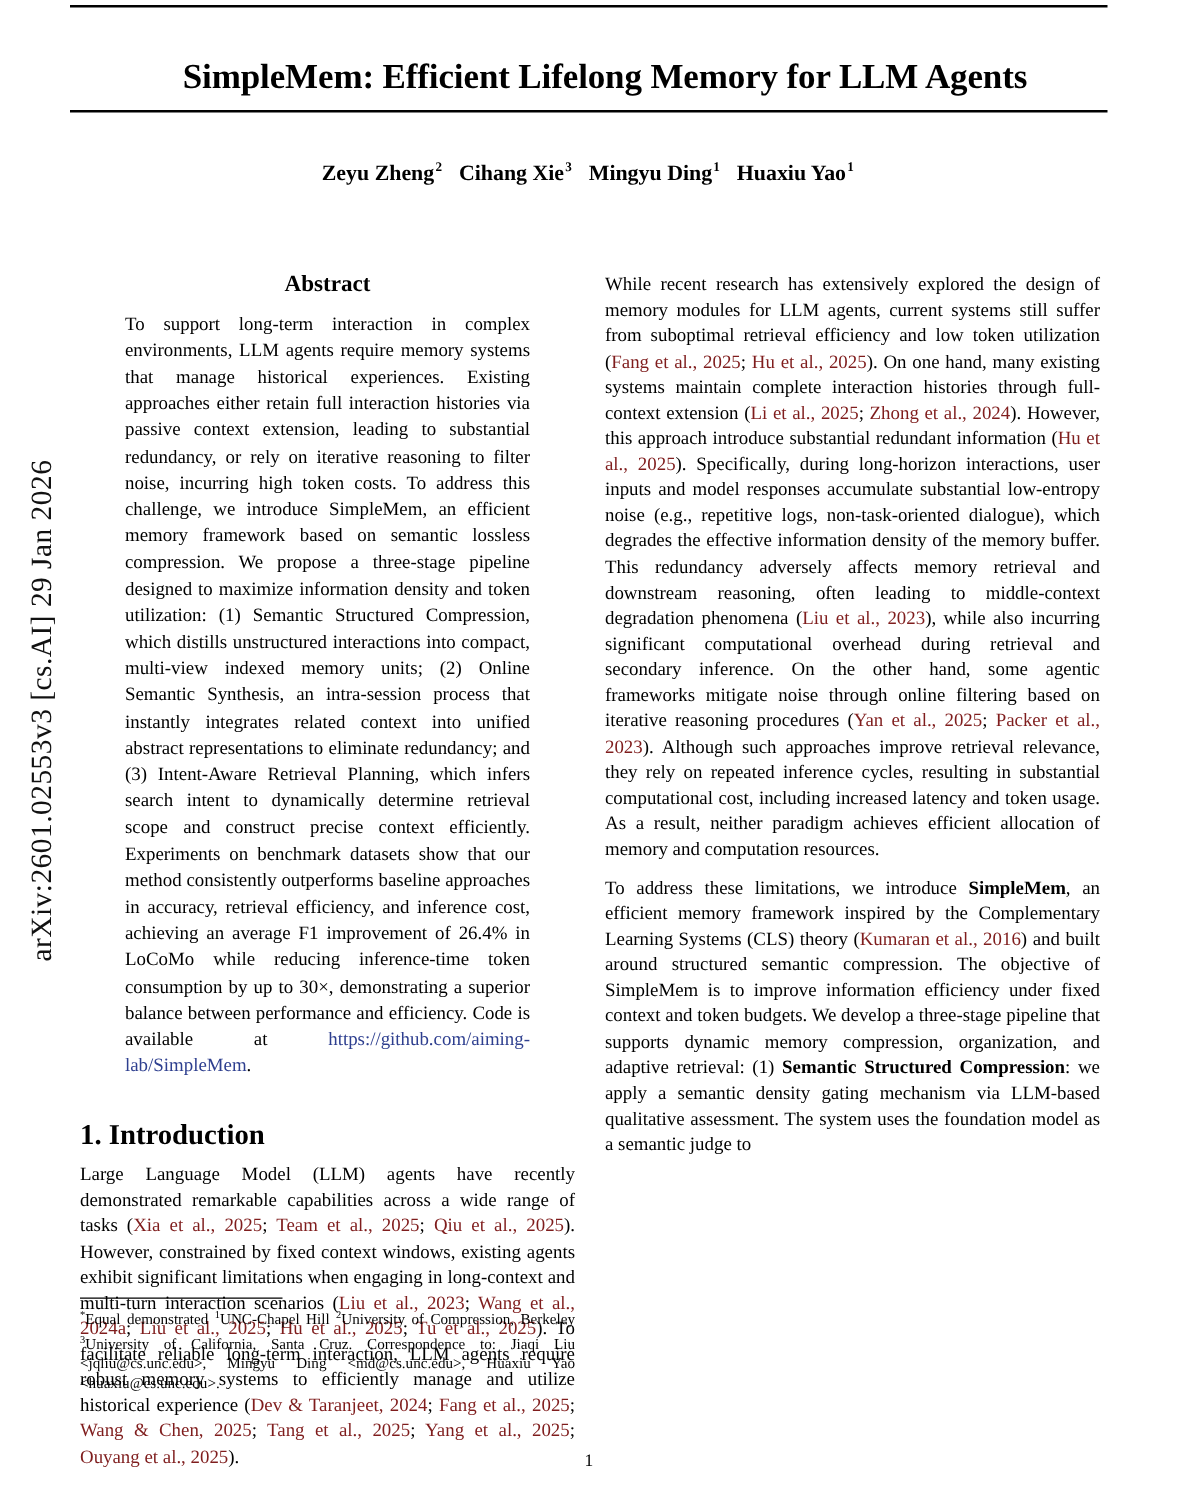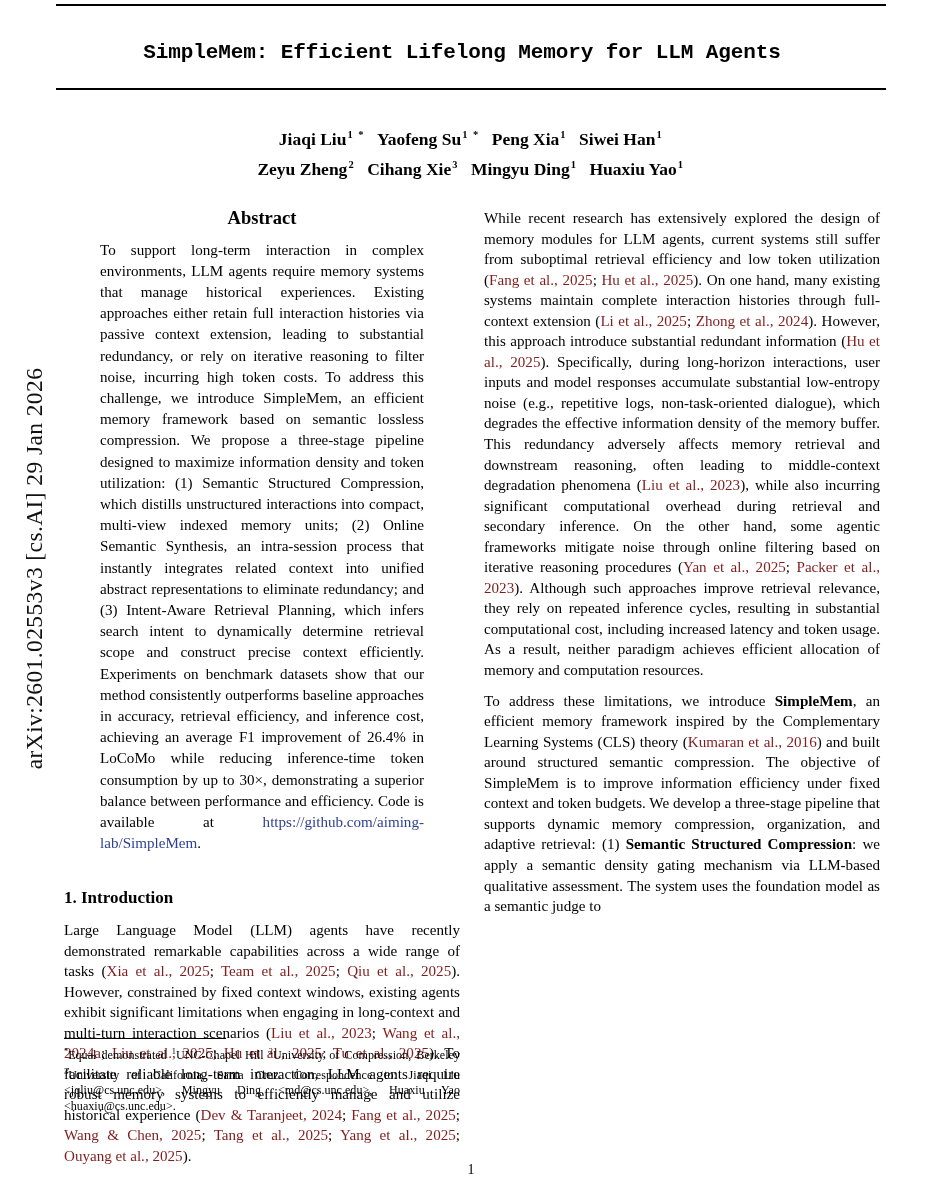--- a/index.html
+++ b/index.html
@@ -47,27 +47,26 @@
     background: #000;
   }
   .rule-under-title {
     position: absolute;
     left: 56px; top: 88px;
     width: 830px; height: 2px;
     background: #000;
   }
   .paper-title {
     position: absolute;
-    left: 47px; top: 27px;
+    left: 69px; top: 27px;
     width: 830px;
     text-align: center;
-    font-size: 21px;
+    font-size: 28px;
     font-weight: bold;
     letter-spacing: -0.1px;
-    font-family: Liberation Mono, monospace;
   }
 
   
   .authors {
     position: absolute;
     left: 56px; top: 122px;
     width: 830px;
     text-align: center;
     font-size: 17.5px;
     font-weight: bold;
@@ -78,21 +77,21 @@
     font-weight: bold;
     vertical-align: super;
     margin-left: 1px;
     letter-spacing: 1.5px;
   }
   .auth { white-space: nowrap; margin: 0 6px; }
 
   
   .col {
     position: absolute;
-    top: 208px;
+    top: 218px;
     width: 396px;
     font-size: 15.1px;
     line-height: 20.55px;
     text-align: justify;
     text-justify: inter-word;
     hyphens: manual;
   }
   .col-left  { left: 64px; }
   .col-right { left: 484px; }
 
@@ -104,21 +103,21 @@
   }
   .abstract-body {
     margin: 0;
     padding: 0 36px 0 36px;
     text-align: justify;
     font-size: 15.1px;
     line-height: 21.2px;
   }
 
   .section-head {
-    font-size: 17px;
+    font-size: 23px;
     font-weight: bold;
     margin: 34px 0 11px 0;
     text-align: left;
   }
   p.para {
     margin: 0 0 10px 0;
     text-align: justify;
   }
   p.para.tight { margin-bottom: 0; }
 
@@ -173,23 +172,20 @@
 <div class="page">
 
   <div class="arxiv-stamp">arXiv:2601.02553v3  [cs.AI]  29 Jan 2026</div>
 
   <div class="rule-top"></div>
   <h1 class="paper-title">SimpleMem: Efficient Lifelong Memory for LLM Agents</h1>
   <div class="rule-under-title"></div>
 
   <div class="authors">
     <div>
-      <span class="auth"><span>Jiaqi Liu</span><sup>1 *</sup></span><span class="auth"><span>Yaofeng Su</span><sup>1 *</sup></span><span class="auth"><span>Peng Xia</span><sup>1</sup></span><span class="auth"><span>Siwei Han</span><sup>1</sup></span>
-    </div>
-    <div>
       <span class="auth"><span>Zeyu Zheng</span><sup>2</sup></span><span class="auth"><span>Cihang Xie</span><sup>3</sup></span><span class="auth"><span>Mingyu Ding</span><sup>1</sup></span><span class="auth"><span>Huaxiu Yao</span><sup>1</sup></span>
     </div>
   </div>
 
   <div class="col col-left">
     <div class="abstract-head">Abstract</div>
     <div class="abstract-body"><span>To support long-term interaction in complex environments, LLM agents require memory systems that manage historical experiences. Existing approaches either retain full interaction histories via passive context extension, leading to substantial redundancy, or rely on iterative reasoning to filter noise, incurring high token costs. To address this challenge, we introduce SimpleMem, an efficient memory framework based on semantic lossless compression. We propose a three-stage pipeline designed to maximize information density and token utilization: (1) Semantic Structured Compression, which distills unstructured interactions into compact, multi-view indexed memory units; (2) Online Semantic Synthesis, an intra-session process that instantly integrates related context into unified abstract representations to eliminate redundancy; and (3) Intent-Aware Retrieval Planning, which infers search intent to dynamically determine retrieval scope and construct precise context efficiently. Experiments on benchmark datasets show that our method consistently outperforms baseline approaches in accuracy, retrieval efficiency, and inference cost, achieving an average F1 improvement of 26.4% in LoCoMo while reducing inference-time token consumption by up to 30×, demonstrating a superior balance between performance and efficiency. Code is available at </span><a class="link" href="#">https://github.com/aiming-lab/SimpleMem</a><span>.</span></div>
 
     <div class="section-head">1. Introduction</div>
 

